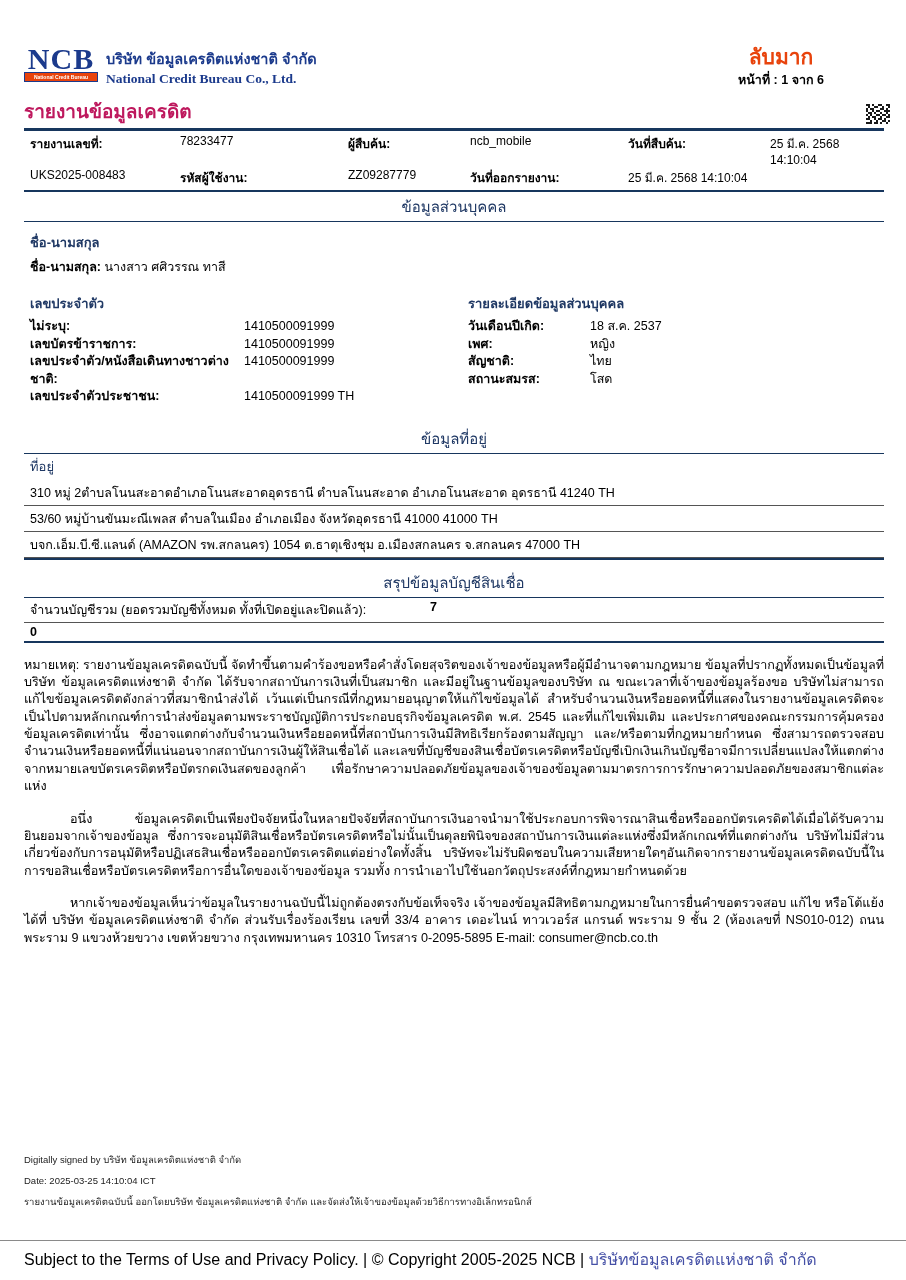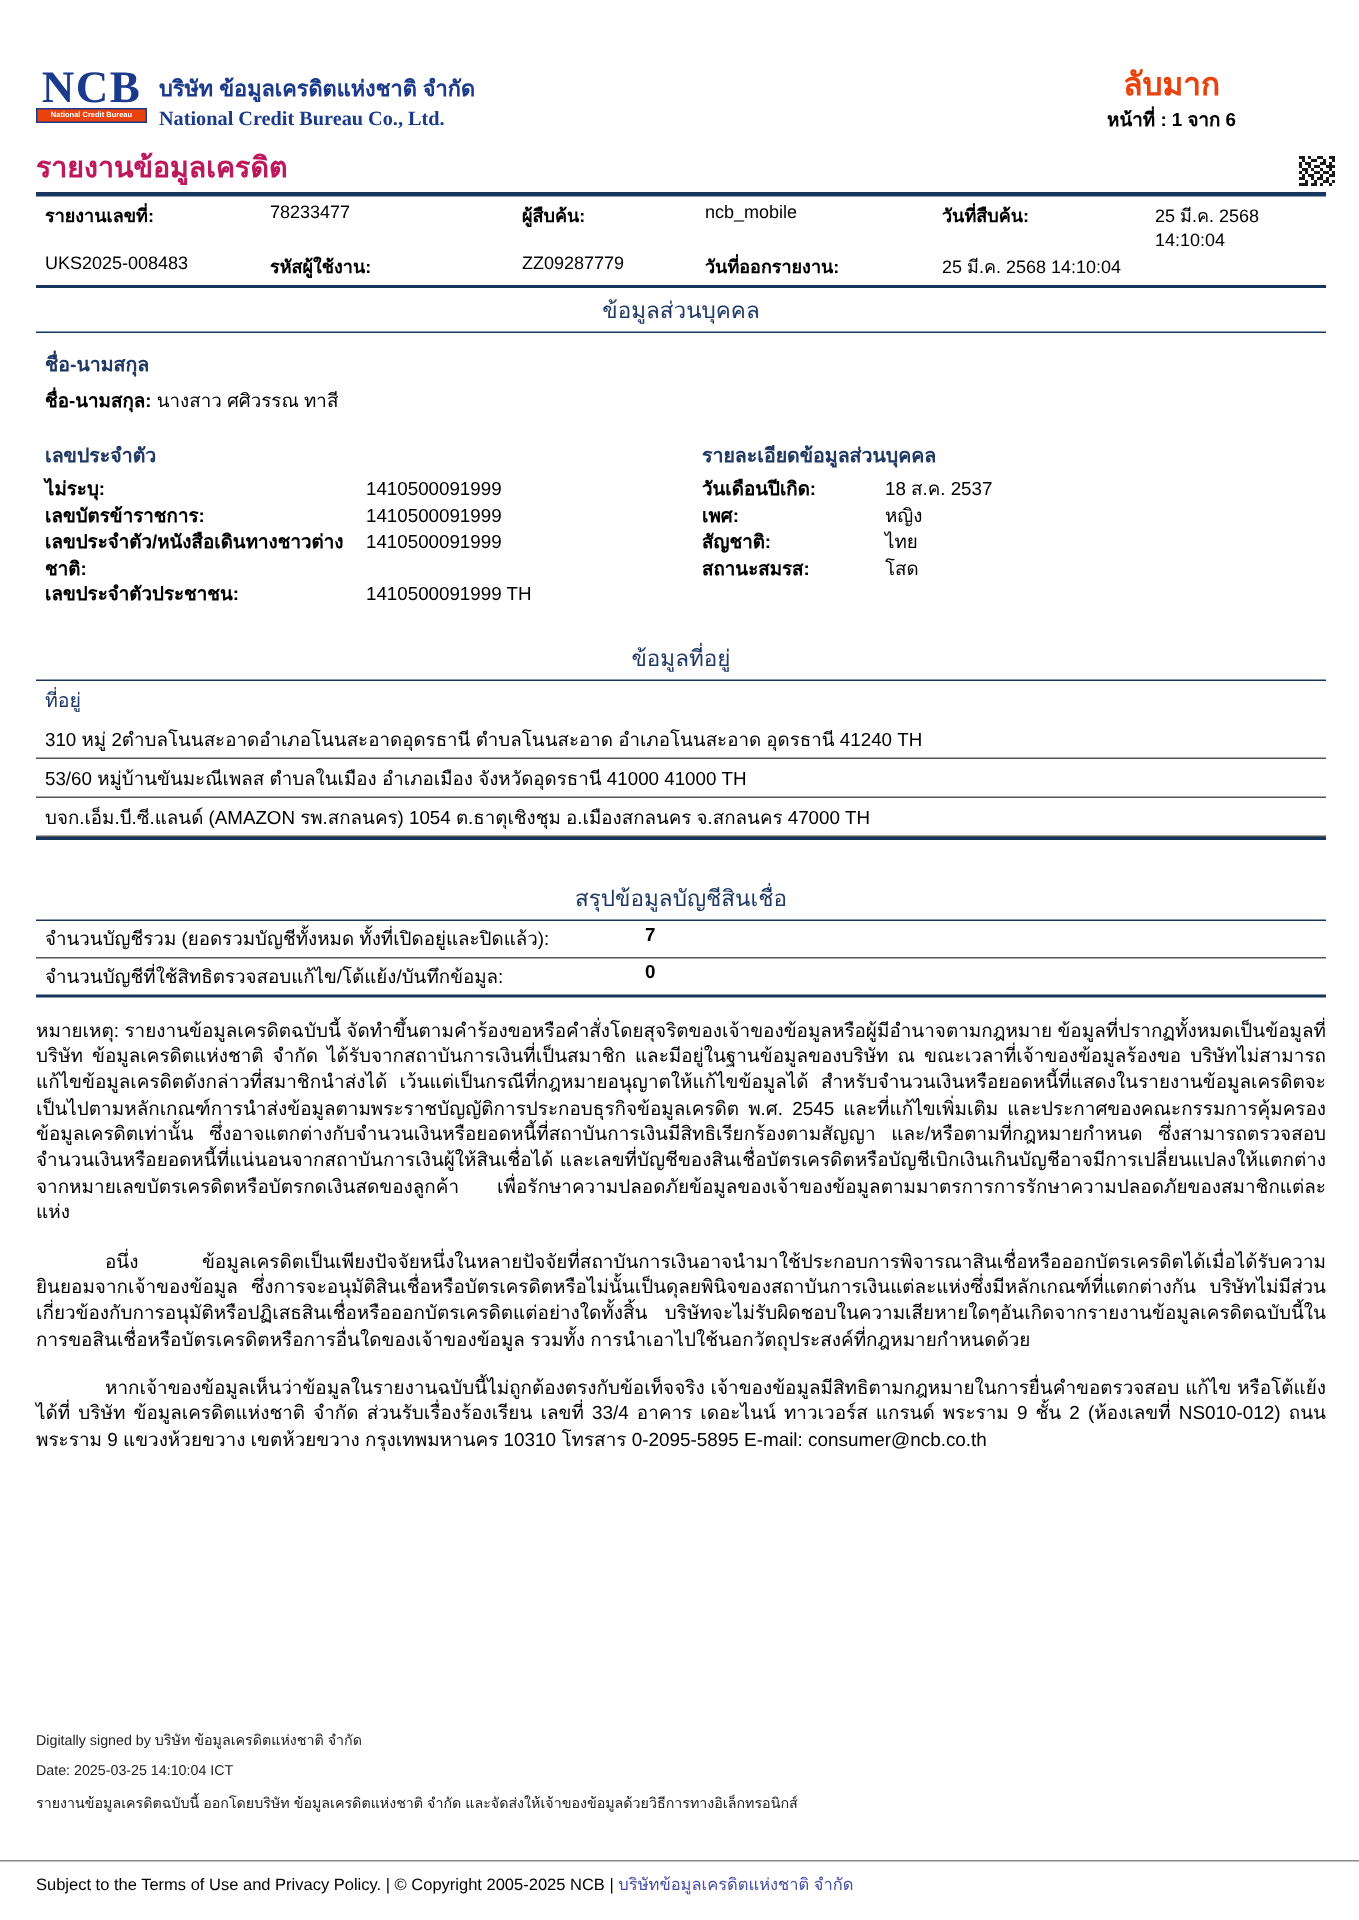--- a/index.html
+++ b/index.html
@@ -58,21 +58,21 @@
   
   .notes{margin-top:14px;font-size:12.6px;line-height:1.38;text-align:justify;}
   .notes p{margin:0 0 15px 0;}
   .notes p.indent{text-indent:46px;}
 
   
   .signature{position:absolute;left:24px;top:1152px;font-size:9.5px;color:#222;}
   .signature div{margin-bottom:8px;}
 
   
-  .footer{position:absolute;left:0;top:1240px;width:906px;border-top:1px solid #8a8a8a;padding:6px 0 0 24px;font-size:11px;box-sizing:border-box;}
+  .footer{position:absolute;left:0;top:1240px;width:906px;border-top:1px solid #8a8a8a;padding:6px 0 0 24px;font-size:16px;box-sizing:border-box;}
   .footer .link{color:#4550a6;}
 </style>
 </head>
 <body>
 
 <div class="page">
 
   <div class="topbar">
     <div class="logo-area">
       <div class="logo">
@@ -210,30 +210,29 @@
   <div style="margin-top:18px;">
     <div class="section-title">ข้อมูลที่อยู่</div>
     <div class="rule-thin"></div>
     <div class="addr-header">ที่อยู่</div>
     <div class="addr-line">310 หมู่ 2ตำบลโนนสะอาดอำเภอโนนสะอาดอุดรธานี ตำบลโนนสะอาด อำเภอโนนสะอาด อุดรธานี 41240 TH</div>
     <div class="addr-line">53/60 หมู่บ้านขันมะณีเพลส ตำบลในเมือง อำเภอเมือง จังหวัดอุดรธานี 41000 41000 TH</div>
     <div class="addr-line">บจก.เอ็ม.บี.ซี.แลนด์ (AMAZON รพ.สกลนคร) 1054 ต.ธาตุเชิงชุม อ.เมืองสกลนคร จ.สกลนคร 47000 TH</div>
     <div class="rule-med"></div>
   </div>
 
-  <div style="margin-top:24px;">
+  <div style="margin-top:8px;">
     <div class="section-title">สรุปข้อมูลบัญชีสินเชื่อ</div>
     <div class="rule-thin"></div>
     <div class="sum-row">
       <span class="lbl">จำนวนบัญชีรวม (ยอดรวมบัญชีทั้งหมด ทั้งที่เปิดอยู่และปิดแล้ว):</span>
       <span class="val">7</span>
     </div>
     <div class="sum-divider"></div>
     <div class="sum-row">
-      <span class="lbl">จำนวนบัญชีที่ใช้สิทธิตรวจสอบแก้ไข/โต้แย้ง/บันทึกข้อมูล:</span>
       <span class="val">0</span>
     </div>
     <div class="rule-med"></div>
   </div>
 
   <div class="notes">
     <p>หมายเหตุ: รายงานข้อมูลเครดิตฉบับนี้ จัดทำขึ้นตามคำร้องขอหรือคำสั่งโดยสุจริตของเจ้าของข้อมูลหรือผู้มีอำนาจตามกฎหมาย ข้อมูลที่ปรากฏทั้งหมดเป็นข้อมูลที่บริษัท ข้อมูลเครดิตแห่งชาติ จำกัด ได้รับจากสถาบันการเงินที่เป็นสมาชิก และมีอยู่ในฐานข้อมูลของบริษัท ณ ขณะเวลาที่เจ้าของข้อมูลร้องขอ บริษัทไม่สามารถแก้ไขข้อมูลเครดิตดังกล่าวที่สมาชิกนำส่งได้ เว้นแต่เป็นกรณีที่กฎหมายอนุญาตให้แก้ไขข้อมูลได้ สำหรับจำนวนเงินหรือยอดหนี้ที่แสดงในรายงานข้อมูลเครดิตจะเป็นไปตามหลักเกณฑ์การนำส่งข้อมูลตามพระราชบัญญัติการประกอบธุรกิจข้อมูลเครดิต พ.ศ. 2545 และที่แก้ไขเพิ่มเติม และประกาศของคณะกรรมการคุ้มครองข้อมูลเครดิตเท่านั้น ซึ่งอาจแตกต่างกับจำนวนเงินหรือยอดหนี้ที่สถาบันการเงินมีสิทธิเรียกร้องตามสัญญา และ/หรือตามที่กฎหมายกำหนด ซึ่งสามารถตรวจสอบจำนวนเงินหรือยอดหนี้ที่แน่นอนจากสถาบันการเงินผู้ให้สินเชื่อได้ และเลขที่บัญชีของสินเชื่อบัตรเครดิตหรือบัญชีเบิกเงินเกินบัญชีอาจมีการเปลี่ยนแปลงให้แตกต่างจากหมายเลขบัตรเครดิตหรือบัตรกดเงินสดของลูกค้า เพื่อรักษาความปลอดภัยข้อมูลของเจ้าของข้อมูลตามมาตรการการรักษาความปลอดภัยของสมาชิกแต่ละแห่ง</p>
     <p class="indent">อนึ่ง ข้อมูลเครดิตเป็นเพียงปัจจัยหนึ่งในหลายปัจจัยที่สถาบันการเงินอาจนำมาใช้ประกอบการพิจารณาสินเชื่อหรือออกบัตรเครดิตได้เมื่อได้รับความยินยอมจากเจ้าของข้อมูล ซึ่งการจะอนุมัติสินเชื่อหรือบัตรเครดิตหรือไม่นั้นเป็นดุลยพินิจของสถาบันการเงินแต่ละแห่งซึ่งมีหลักเกณฑ์ที่แตกต่างกัน บริษัทไม่มีส่วนเกี่ยวข้องกับการอนุมัติหรือปฏิเสธสินเชื่อหรือออกบัตรเครดิตแต่อย่างใดทั้งสิ้น บริษัทจะไม่รับผิดชอบในความเสียหายใดๆอันเกิดจากรายงานข้อมูลเครดิตฉบับนี้ในการขอสินเชื่อหรือบัตรเครดิตหรือการอื่นใดของเจ้าของข้อมูล รวมทั้ง การนำเอาไปใช้นอกวัตถุประสงค์ที่กฎหมายกำหนดด้วย</p>
     <p class="indent">หากเจ้าของข้อมูลเห็นว่าข้อมูลในรายงานฉบับนี้ไม่ถูกต้องตรงกับข้อเท็จจริง เจ้าของข้อมูลมีสิทธิตามกฎหมายในการยื่นคำขอตรวจสอบ แก้ไข หรือโต้แย้งได้ที่ บริษัท ข้อมูลเครดิตแห่งชาติ จำกัด ส่วนรับเรื่องร้องเรียน เลขที่ 33/4 อาคาร เดอะไนน์ ทาวเวอร์ส แกรนด์ พระราม 9 ชั้น 2 (ห้องเลขที่ NS010-012) ถนนพระราม 9 แขวงห้วยขวาง เขตห้วยขวาง กรุงเทพมหานคร 10310 โทรสาร 0-2095-5895 E-mail: consumer@ncb.co.th</p>
   </div>

